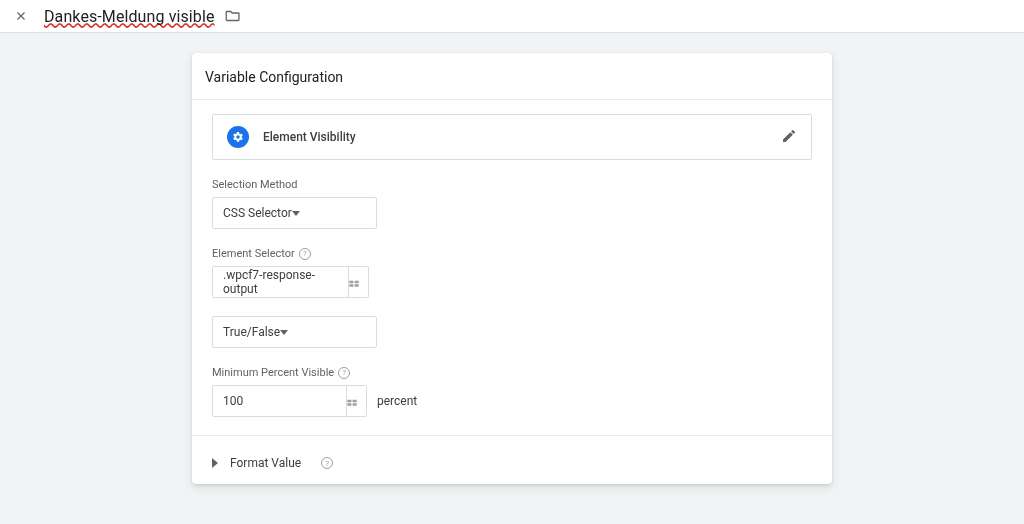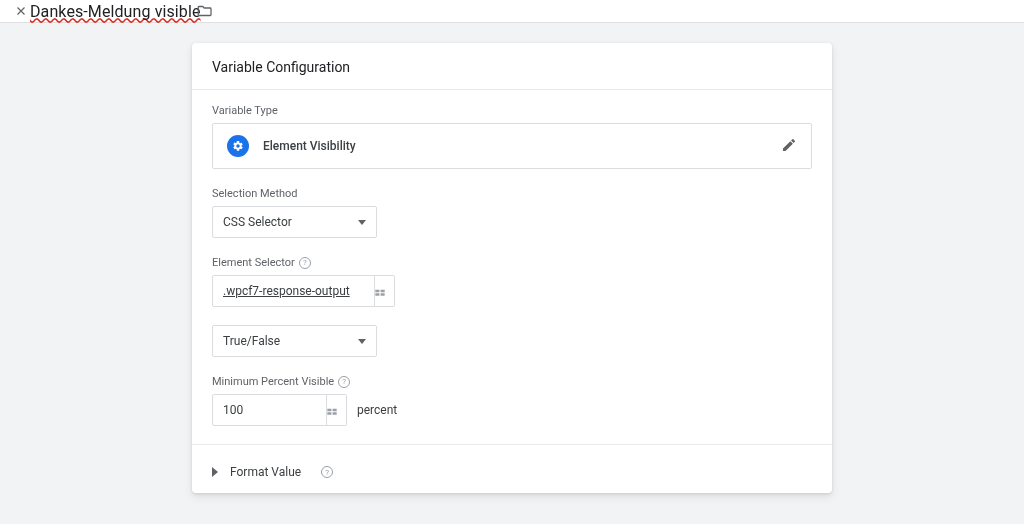--- a/index.html
+++ b/index.html
@@ -6,24 +6,24 @@
   body {
     margin: 0;
     font-family: Roboto, "Helvetica Neue", Arial, sans-serif;
     background: #fff;
     color: #202124;
     font-size: 13px;
   }
   .topbar {
     display: flex;
     align-items: center;
-    height: 23px;
+    height: 33px;
     padding: 0 12px;
     border-bottom: 1px solid #e0e0e0;
-    gap: 0;
+    gap: 14px;
   }
   .close-x {
     width: 18px; height: 18px;
     display: flex; align-items: center; justify-content: center;
     color: #5f6368;
     cursor: pointer;
   }
   .close-x svg { width: 14px; height: 14px; }
   .title {
     font-size: 16px;
@@ -48,21 +48,21 @@
     display: flex;
     justify-content: center;
   }
   .card {
     width: 640px;
     background: #fff;
     border-radius: 4px;
     box-shadow: 0 1px 3px rgba(60,64,67,.15), 0 4px 8px rgba(60,64,67,.1);
   }
   .card-header {
-    padding: 16px 20px 14px 20px;
+    padding: 16px 20px 14px 13px;
     border-bottom: 1px solid #e8eaed;
     font-size: 14px;
     color: #202124;
   }
   .card-body {
     padding: 14px 20px 6px 20px;
   }
   .section-label {
     font-size: 11px;
     color: #5f6368;
@@ -115,30 +115,30 @@
     border: 1px solid #dadce0;
     border-radius: 2px;
     height: 32px;
     display: flex;
     align-items: center;
     padding: 0 10px;
     font-size: 12px;
     color: #3c4043;
     background: #fff;
   }
-  .select-box { width: 165px; justify-content: space-between; cursor: pointer; }
+  .select-box { width: 165px; justify-content: flex-start; cursor: pointer; }
   .caret-down {
     width: 0; height: 0;
     border-left: 4px solid transparent;
     border-right: 4px solid transparent;
     border-top: 5px solid #5f6368;
   }
   .input-row { display: flex; align-items: center; gap: 10px; }
-  .text-box { width: 115px; }
-  .text-box.wide { width: 163px; text-decoration: underline; }
+  .text-box { width: 135px; }
+  .text-box.wide { width: 137px; }
   .input-addon {
     width: 30px; height: 32px;
     border: 1px solid #dadce0;
     border-left: none;
     border-radius: 0 2px 2px 0;
     display: flex; align-items: center; justify-content: center;
     color: #9aa0a6;
     margin-left: -10px;
   }
   .input-wrap { display:flex; }
@@ -184,21 +184,20 @@
       <path d="M3 7 a1 1 0 0 1 1-1 h5 l2 2 h8 a1 1 0 0 1 1 1 v8 a1 1 0 0 1 -1 1 H4 a1 1 0 0 1 -1 -1 Z"></path>
     </svg>
   </div>
 </div>
 
 <div class="workspace">
   <div class="card">
     <div class="card-header">Variable Configuration</div>
     <div class="card-body">
 
-      <div class="section-label">Variable Type</div>
       <div class="type-row">
         <div class="blue-badge">
           <svg viewBox="0 0 24 24" fill="currentColor">
               <path d="M19.14,12.94a7.14,7.14,0,0,0,.05-.94,7.14,7.14,0,0,0-.05-.94l2.03-1.58a.5.5,0,0,0,.12-.64l-1.92-3.32a.5.5,0,0,0-.61-.22l-2.39.96a7.03,7.03,0,0,0-1.62-.94l-.36-2.54A.5.5,0,0,0,13.9,2h-3.8a.5.5,0,0,0-.49.42L9.25,4.96a7.03,7.03,0,0,0-1.62.94l-2.39-.96a.5.5,0,0,0-.61.22L2.71,8.48a.5.5,0,0,0,.12.64L4.86,10.7a7.14,7.14,0,0,0-.05.94,7.14,7.14,0,0,0,.05.94L2.83,14.16a.5.5,0,0,0-.12.64l1.92,3.32a.5.5,0,0,0,.61.22l2.39-.96a7.03,7.03,0,0,0,1.62.94l.36,2.54a.5.5,0,0,0,.49.42h3.8a.5.5,0,0,0,.49-.42l.36-2.54a7.03,7.03,0,0,0,1.62-.94l2.39.96a.5.5,0,0,0,.61-.22l1.92-3.32a.5.5,0,0,0-.12-.64ZM12,15.5A3.5,3.5,0,1,1,15.5,12,3.5,3.5,0,0,1,12,15.5Z"></path>
             </svg>
         </div>
         <div class="type-name">Element Visibility</div>
         <div class="pencil">
           <svg viewBox="0 0 24 24" fill="currentColor">
               <path d="M3 17.25V21h3.75L17.81 9.94l-3.75-3.75L3 17.25zM20.71 7.04a1 1 0 0 0 0-1.41l-2.34-2.34a1 1 0 0 0-1.41 0l-1.83 1.83 3.75 3.75 1.83-1.83z"></path>

